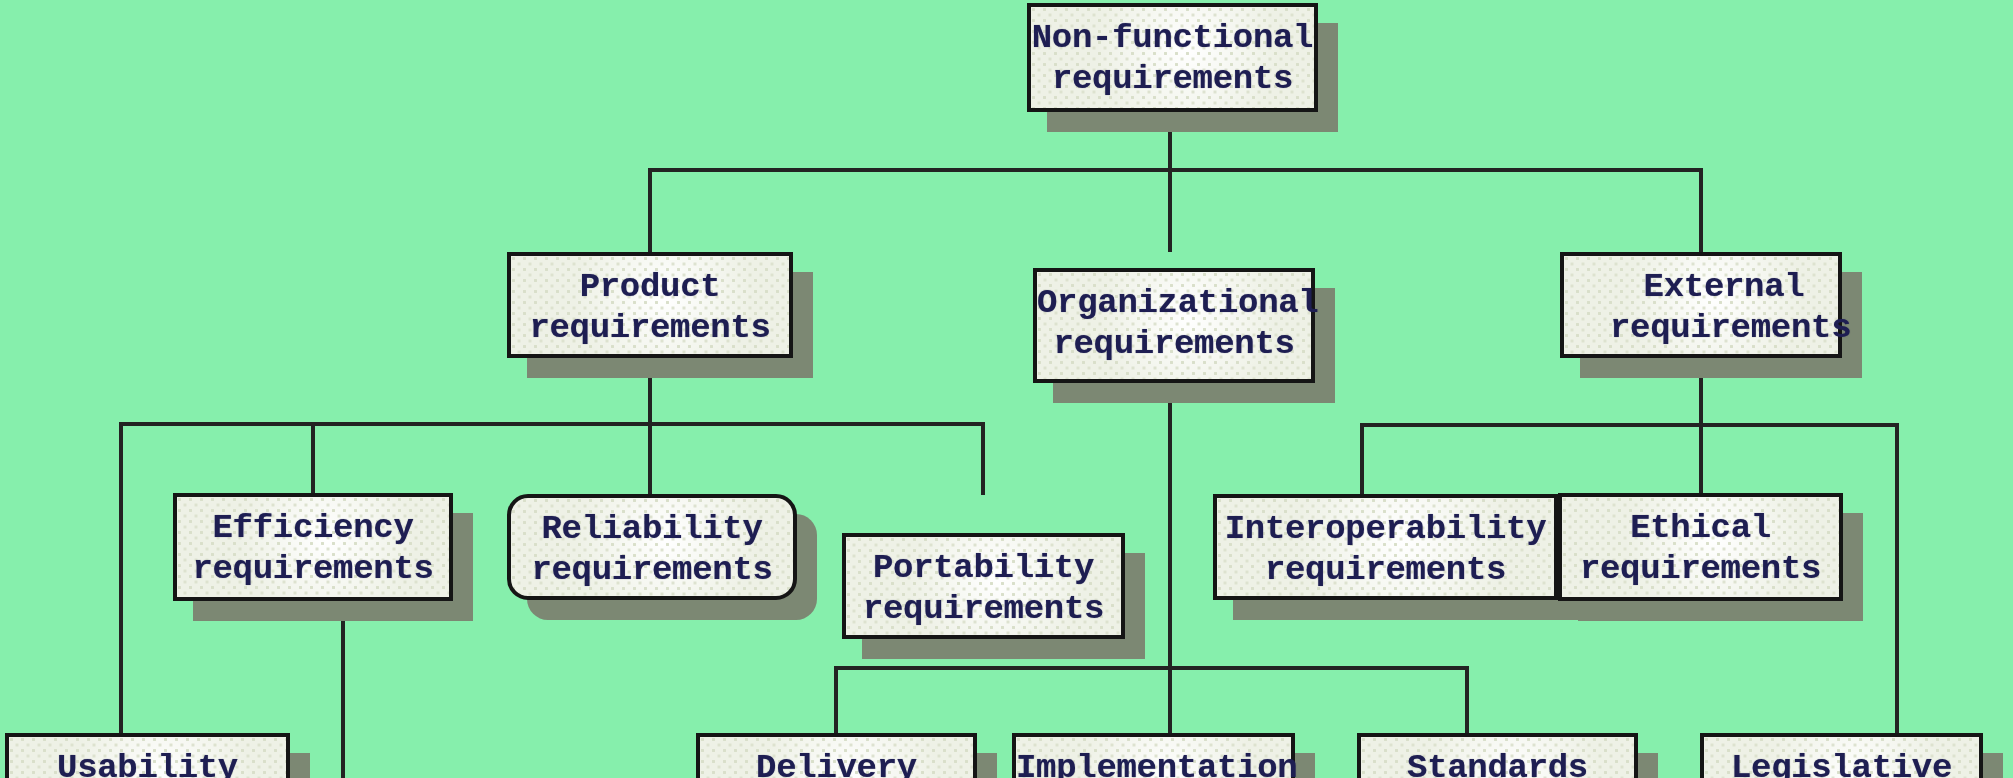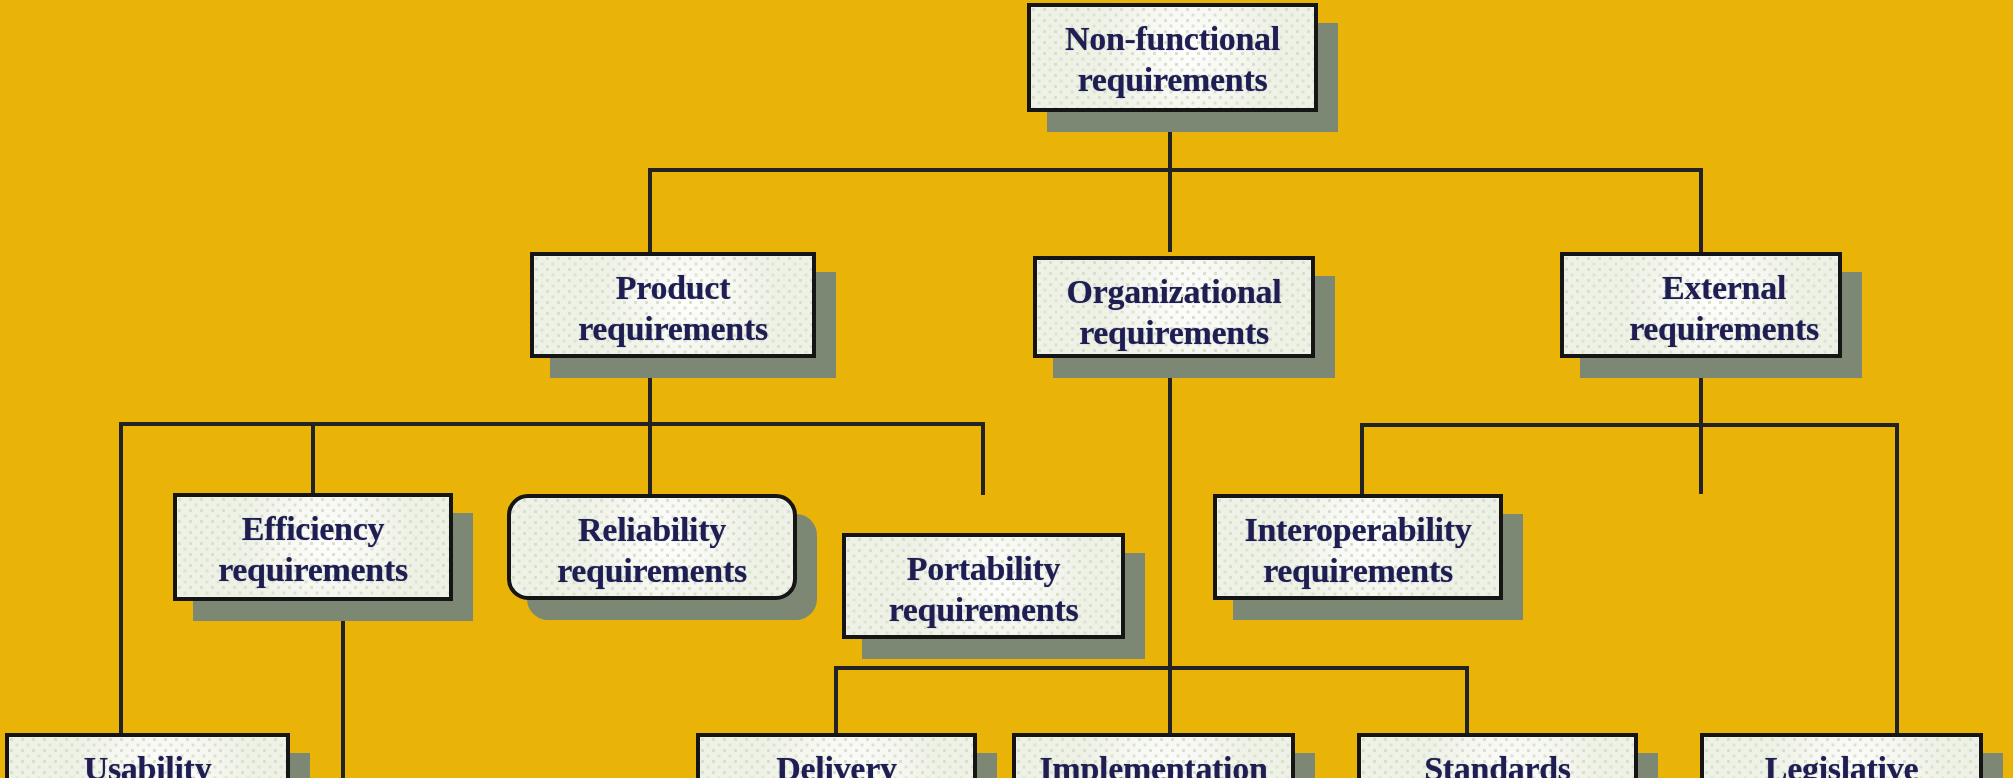--- a/index.html
+++ b/index.html
@@ -1,21 +1,21 @@
 <!DOCTYPE html>
 <html><head>
 <meta charset="utf-8">
 <style>
   html,body{margin:0;padding:0;background:#ffffff;}
   #stage{
     position:relative;
     width:2013px;height:778px;
     overflow:hidden;
-    background:#eab308;
-    font-family:Liberation Serif, serif;
+    background:#86efac;
+    font-family:Liberation Mono, monospace;
   }
   
   .line{
     position:absolute;
     background:#232323;
     z-index:1;
   }
   
   .node{
     position:absolute;
@@ -35,28 +35,28 @@
     font-weight:bold;
     font-size:34px;
     line-height:41px;
     letter-spacing:-0.3px;
     padding-top:11px;
     text-shadow:0 0 1px rgba(30,30,82,0.55);
   }
   
   .n-nonfunctional{left:1027px;top:3px;width:291px;height:109px;}
   
-  .n-product{left:507px;top:252px;width:286px;height:106px;margin-left:23px;}
-  .n-organizational{left:1033px;top:256px;width:282px;height:102px;}
+  .n-product{left:507px;top:252px;width:286px;height:106px;}
+  .n-organizational{left:1033px;top:268px;width:282px;height:115px;}
   .n-external{left:1560px;top:252px;width:282px;height:106px;padding-left:46px;}
   
   .n-efficiency{left:173px;top:493px;width:280px;height:108px;}
   .n-reliability{left:507px;top:494px;width:290px;height:106px;border-radius:21px;}
   .n-portability{left:842px;top:494px;width:283px;height:106px;margin-top:39px;}
-  .n-interoperability{left:1213px;top:494px;width:290px;height:106px;}
+  .n-interoperability{left:1213px;top:494px;width:345px;height:106px;}
   .n-ethical{left:1558px;top:493px;width:285px;height:108px;}
   
   .n-usability{left:5px;top:733px;width:285px;height:110px;}
   .n-delivery{left:696px;top:733px;width:281px;height:110px;}
   .n-implementation{left:1012px;top:733px;width:283px;height:110px;}
   .n-standards{left:1357px;top:733px;width:281px;height:110px;}
   .n-legislative{left:1700px;top:733px;width:283px;height:110px;}
 </style>
 </head>
 <body>
@@ -90,15 +90,16 @@
   <div class="node n-organizational">Organizational requirements</div>
   <div class="node n-external">External requirements</div>
   <div class="node n-usability">Usability</div>
   <div class="node n-efficiency">Efficiency requirements</div>
   <div class="node n-reliability">Reliability requirements</div>
   <div class="node n-portability">Portability requirements</div>
   <div class="node n-delivery">Delivery</div>
   <div class="node n-implementation">Implementation</div>
   <div class="node n-standards">Standards</div>
   <div class="node n-interoperability">Interoperability requirements</div>
+  <div class="node n-ethical">Ethical requirements</div>
   <div class="node n-legislative">Legislative</div>
 
 </div>
 
 </body></html>

